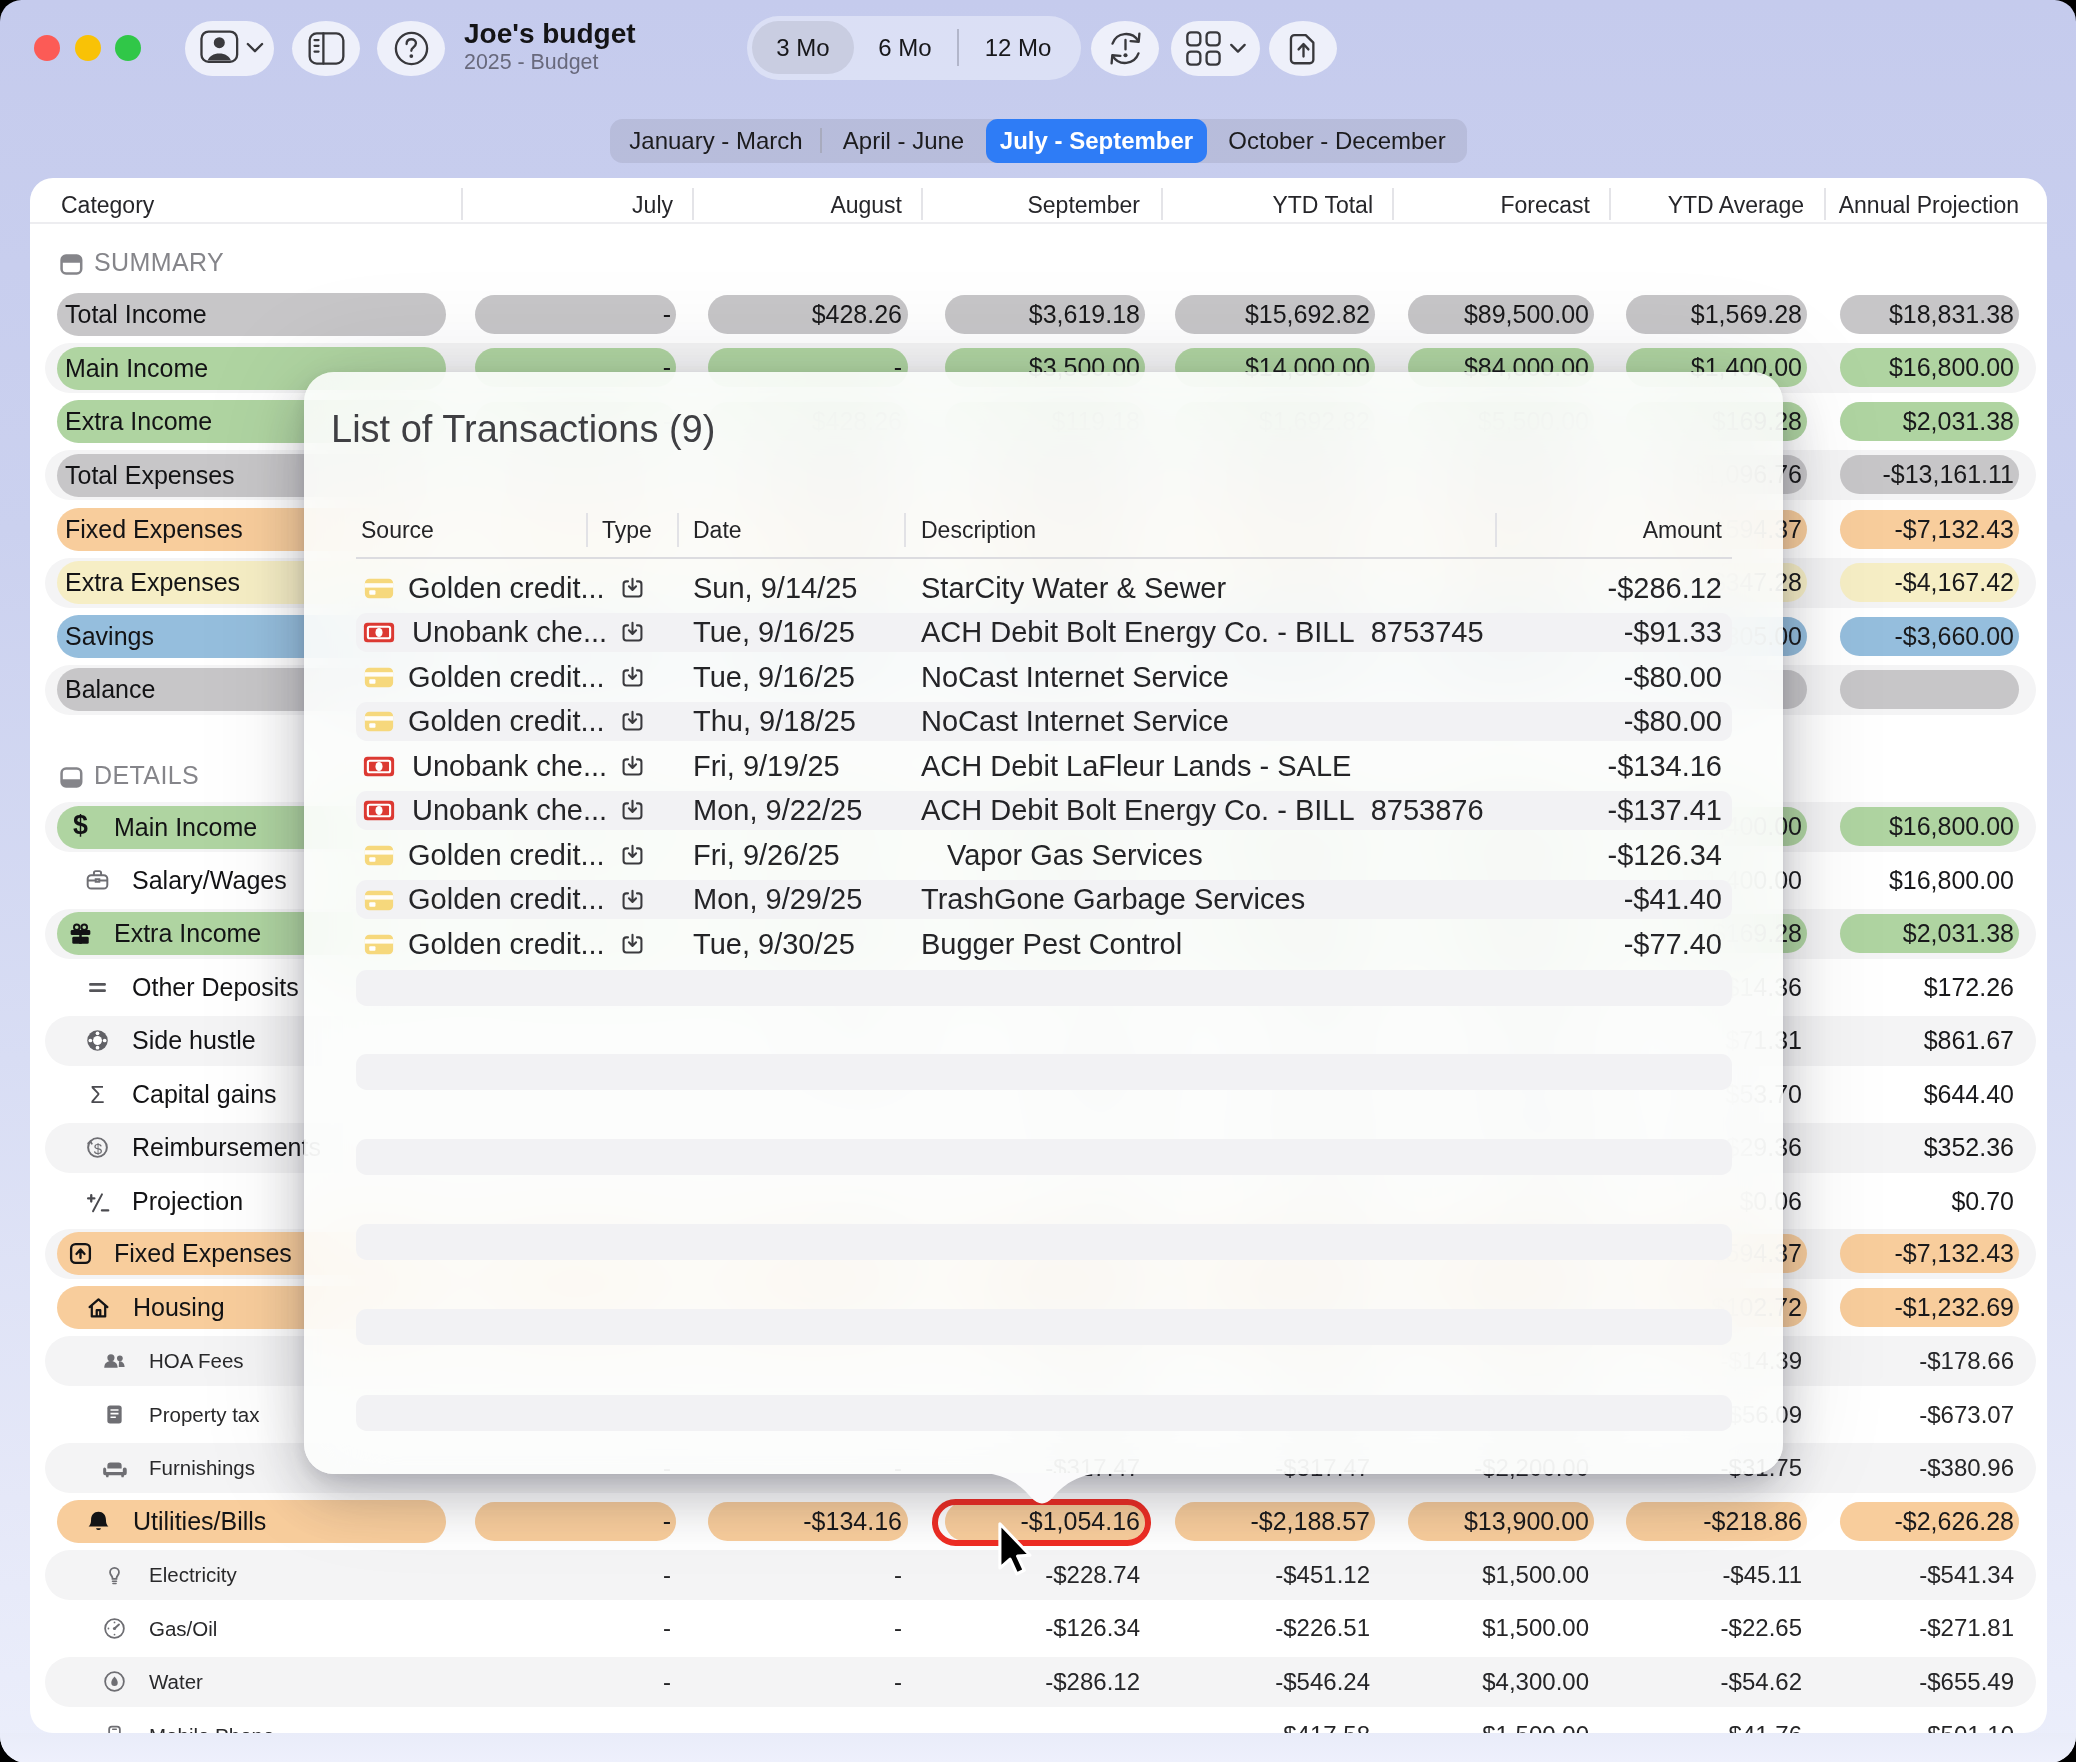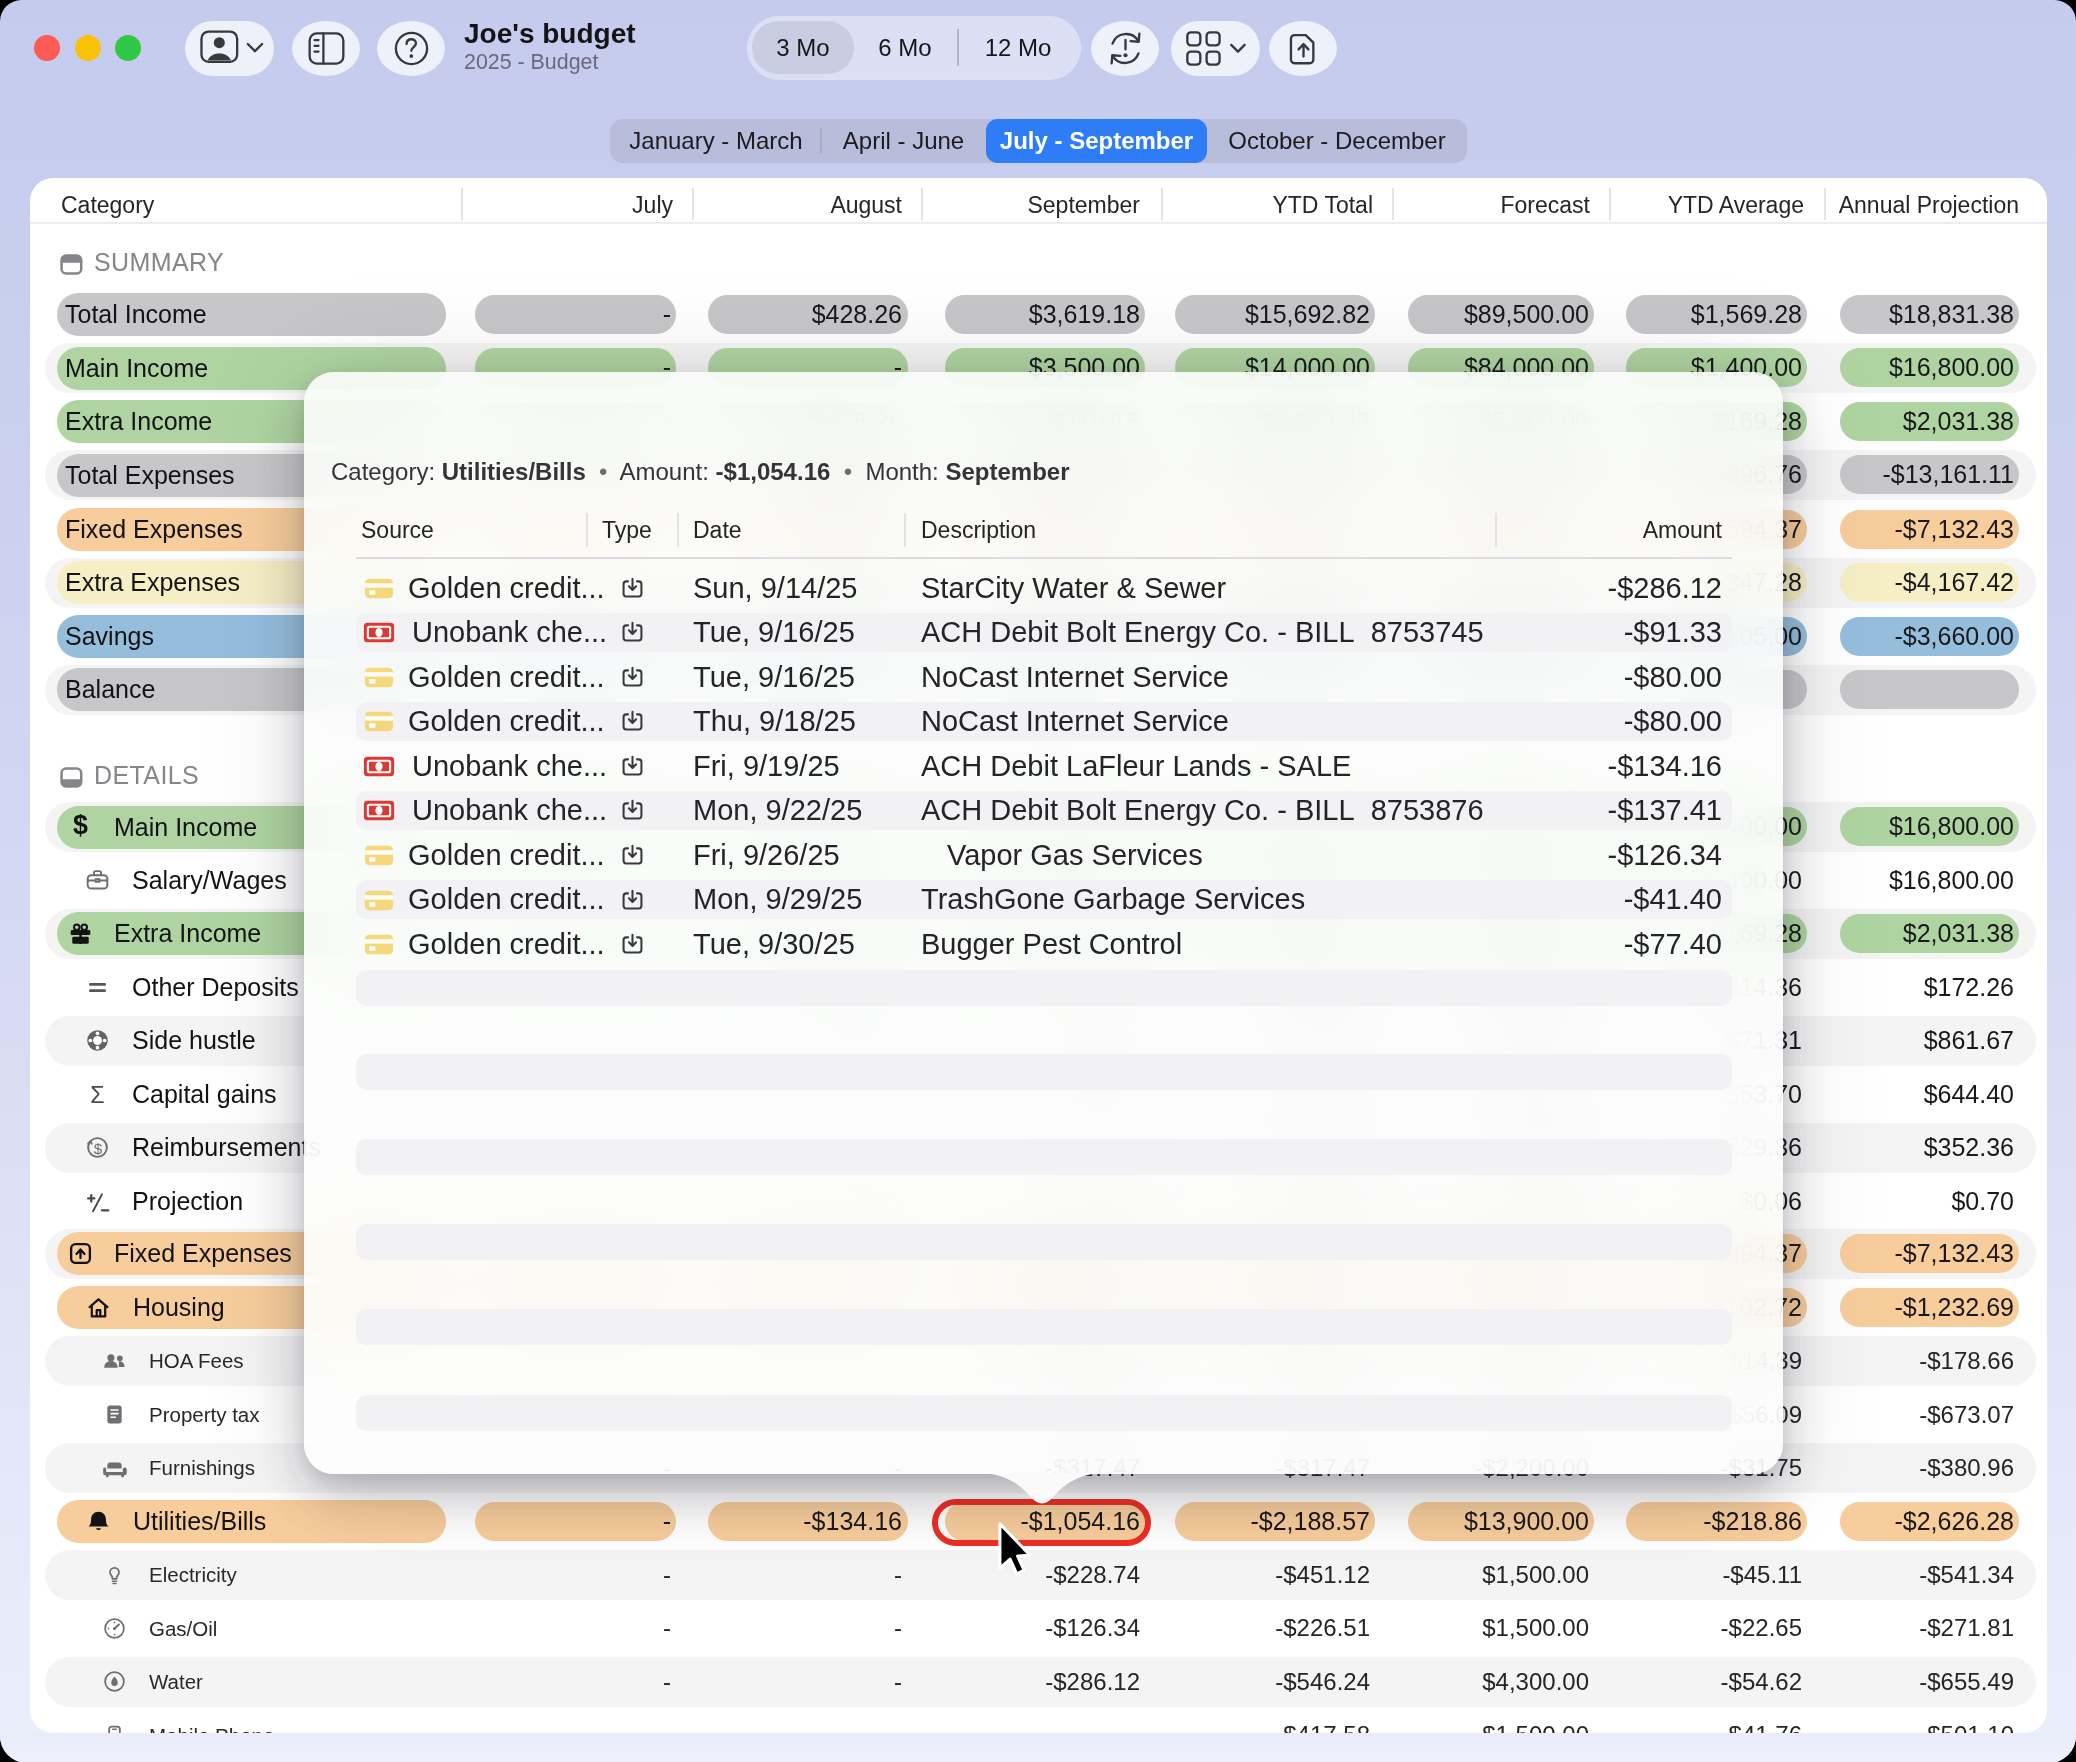--- a/index.html
+++ b/index.html
@@ -527,21 +527,21 @@
     <div class="val val3" style="left:1175px;top:1715px;width:195px">-$417.58</div>
     <div class="val val3" style="left:1408px;top:1715px;width:181px">$1,500.00</div>
     <div class="val val3" style="left:1626px;top:1715px;width:176px">-$41.76</div>
     <div class="val val3" style="left:1840px;top:1715px;width:174px">-$501.10</div>
 <div class="a" style="left:0;top:1733px;width:2076px;height:29px;background:linear-gradient(180deg,#e9ecf9,#eef0fc)"></div>
 <div class="a" style="left:932px;top:1499px;width:219px;height:47px;border:6.2px solid #ef2d24;border-radius:24px"></div>
 <div id="modal"></div>
 <svg class="a" style="left:984px;top:1473px" width="116" height="37" viewBox="0 0 130 42">
 <path d="M0,0 C27,3 41,14 53,28 Q65,41 77,28 C89,14 103,3 130,0 Z" fill="#fafafb"></path>
     </svg>
-<div class="a" style="left:331px;top:458px;font-size:24px;color:#343438">Category: <b>Utilities/Bills</b><span style="color:#6b6b70"> &nbsp;•&nbsp; </span>Amount: <b>-$1,054.16</b><span style="color:#6b6b70"> &nbsp;•&nbsp; </span>Month: <b>September</b></div>
+<div class="a" style="left:331px;top:408px;font-size:38px;color:#3f3f43">List of Transactions (9)</div>
 <div class="mtx" style="left:361px;top:511px;font-size:23px">Source</div>
 <div class="mtx" style="left:602px;top:511px;font-size:23px">Type</div>
 <div class="mtx" style="left:693px;top:511px;font-size:23px">Date</div>
 <div class="mtx" style="left:921px;top:511px;font-size:23px">Description</div>
 <div class="mtx" style="left:1455px;top:511px;width:267px;text-align:right;font-size:23px">Amount</div>
 <div class="a" style="left:586px;top:513px;width:1.8px;height:34px;background:#e2e2e6"></div>
 <div class="a" style="left:677px;top:513px;width:1.8px;height:34px;background:#e2e2e6"></div>
 <div class="a" style="left:904px;top:513px;width:1.8px;height:34px;background:#e2e2e6"></div>
 <div class="a" style="left:1495px;top:513px;width:1.8px;height:34px;background:#e2e2e6"></div>
 <div class="a" style="left:356px;top:557px;width:1376px;height:1.8px;background:#dcdce0"></div>

